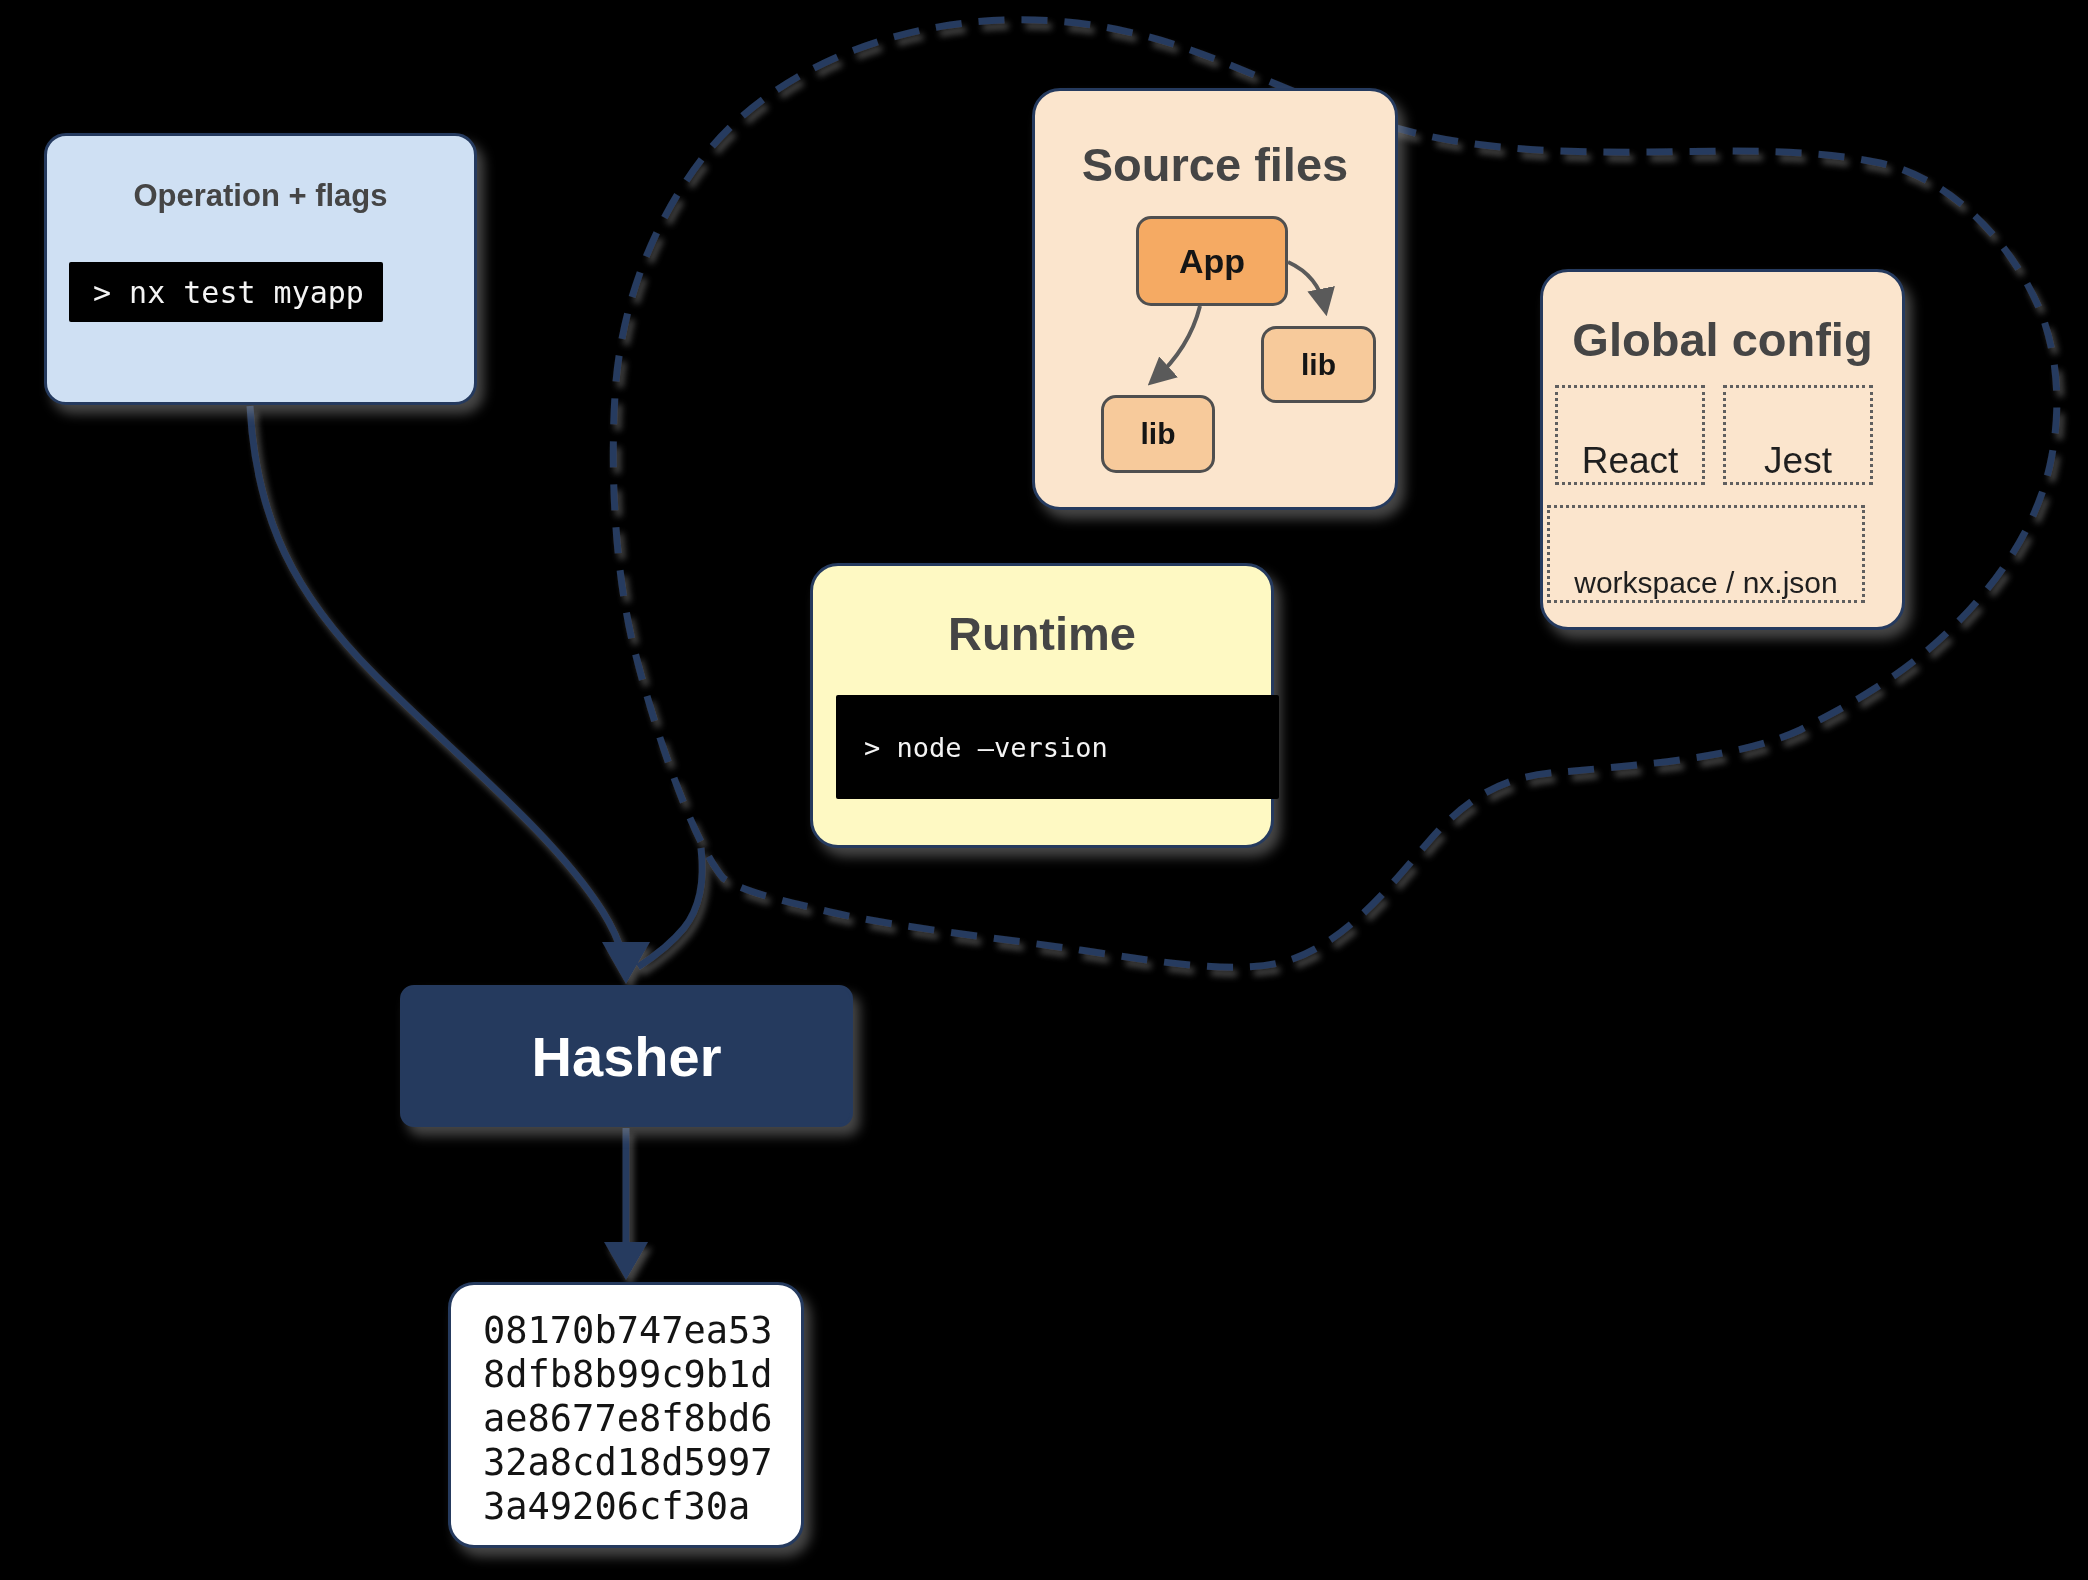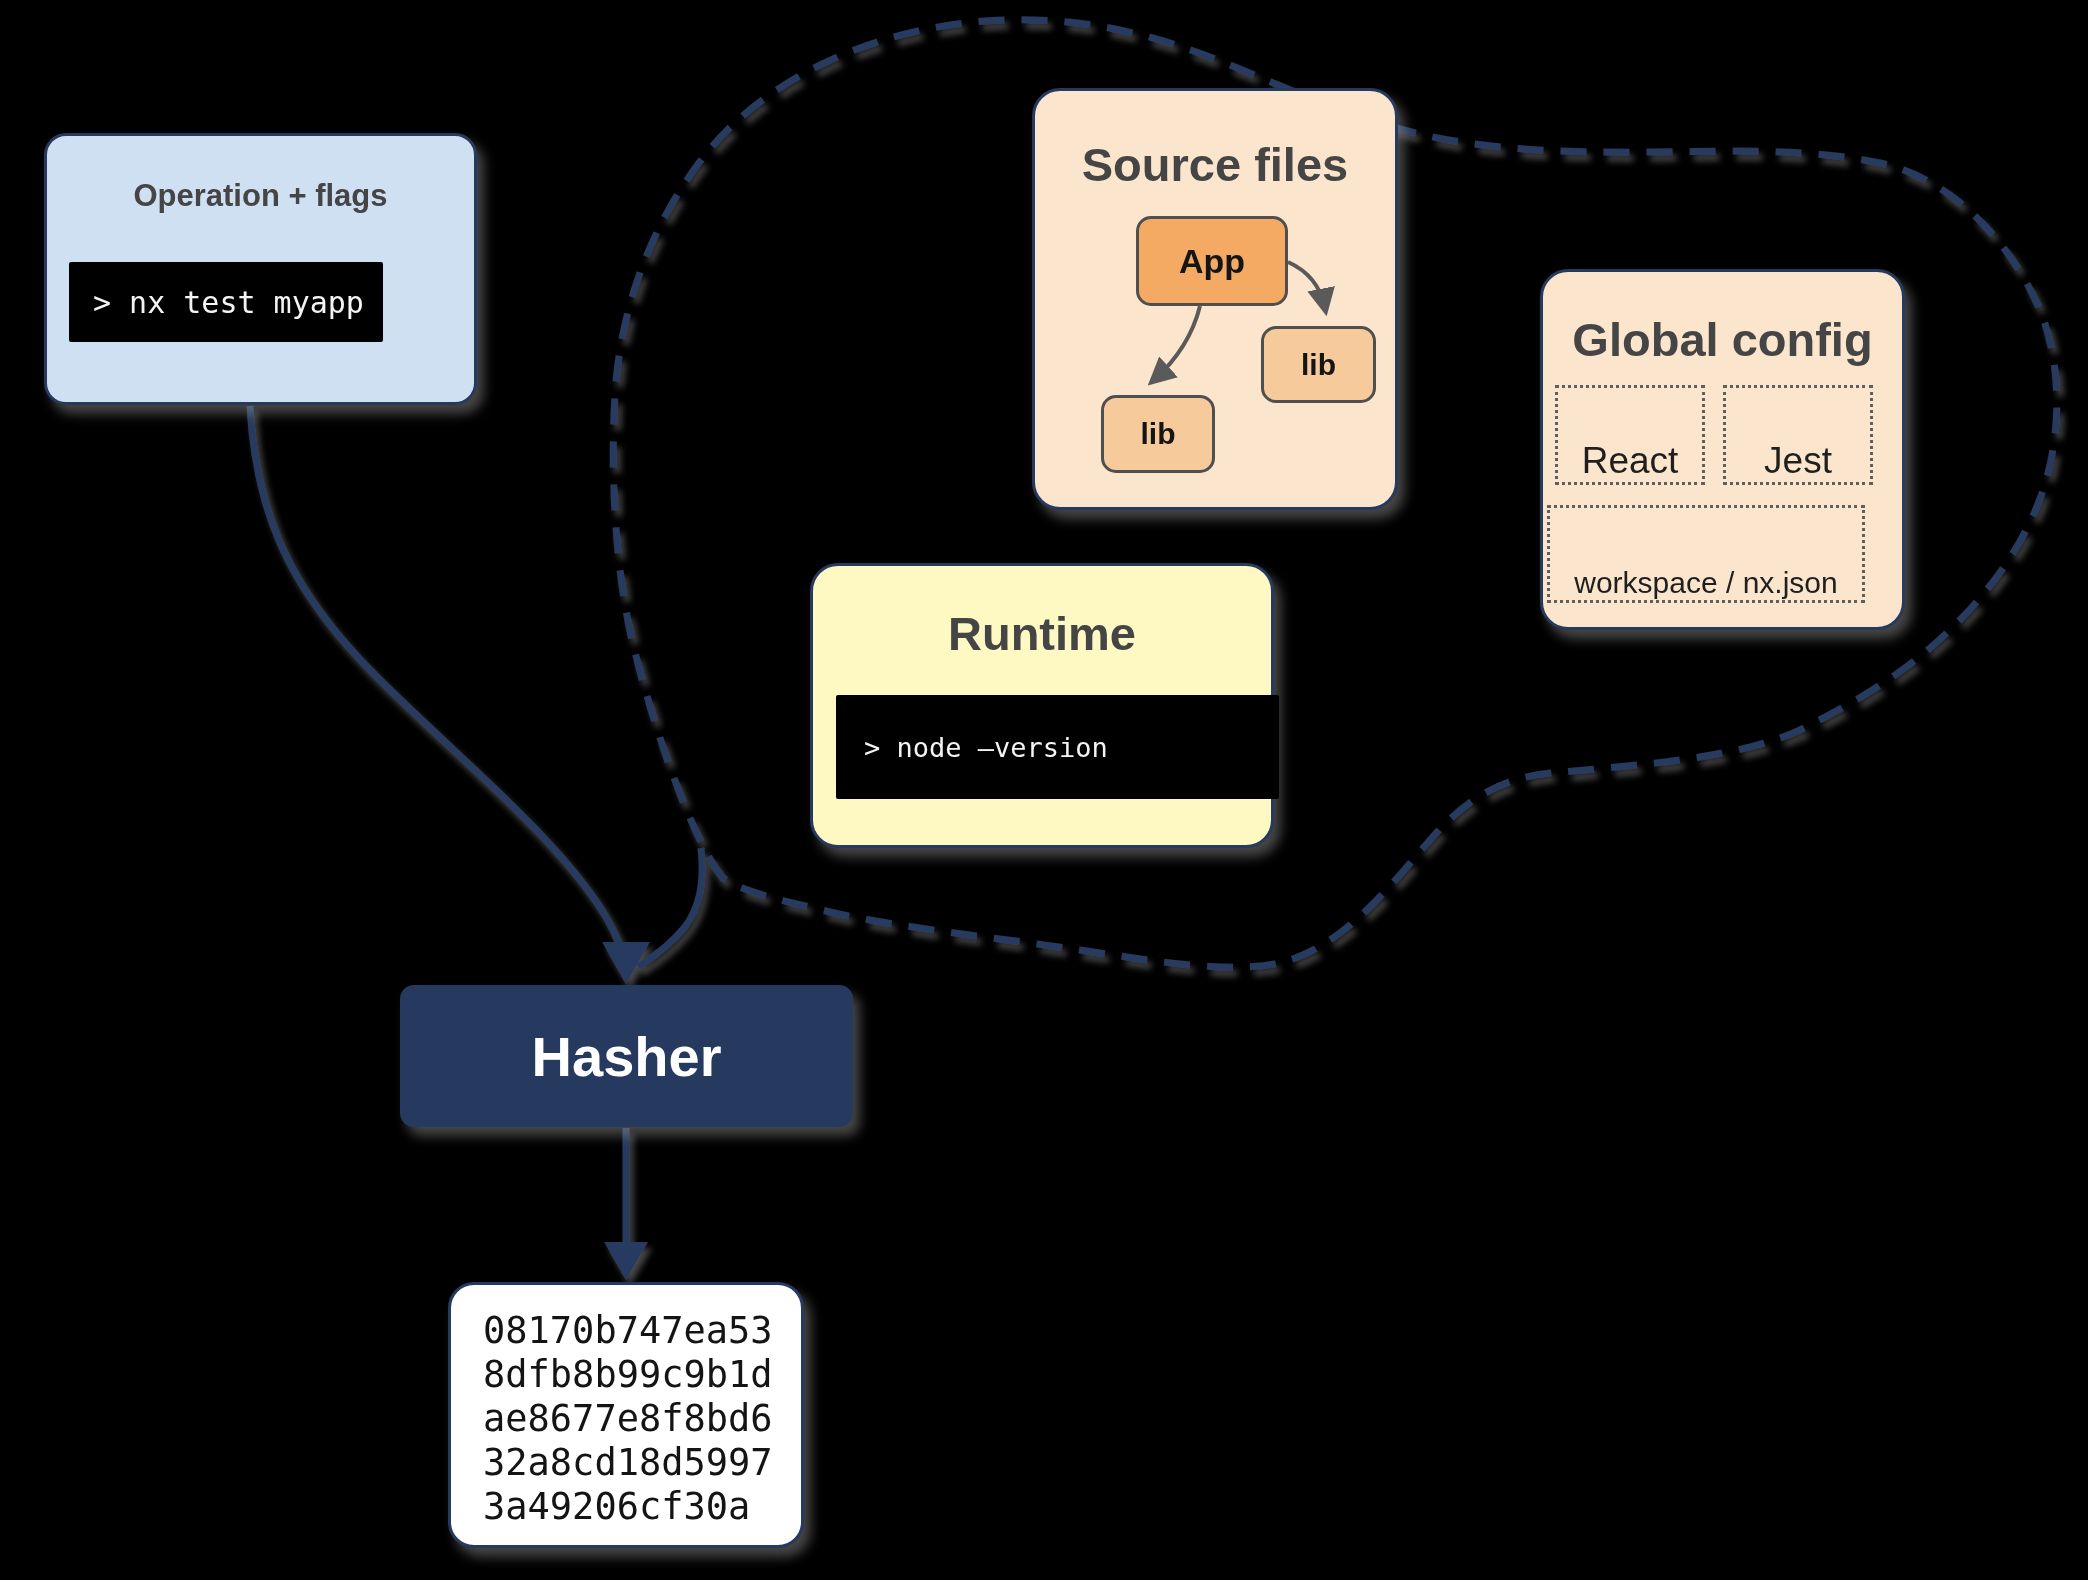--- a/index.html
+++ b/index.html
@@ -9,21 +9,21 @@
 
   .panel{position:absolute;border:3px solid #253a5e;box-sizing:border-box;
          box-shadow:7px 9px 12px rgba(155,155,155,0.45);}
   .panel-title{text-align:center;font-weight:bold;color:#454545;}
 
   
   .op-box{left:44px;top:133px;width:433px;height:272px;background:#cfe0f3;border-radius:22px;}
   .op-title{margin-top:42px;font-size:31px;}
   .terminal{position:absolute;background:#000;border-radius:2px;color:#f4f4f4;
             font-family:"DejaVu Sans Mono",monospace;display:flex;align-items:center;}
-  .op-terminal{left:22px;top:126px;width:290px;height:80px;font-size:30px;padding-left:24px;}
+  .op-terminal{left:22px;top:126px;width:290px;height:60px;font-size:30px;padding-left:24px;}
 
   
   .source-box{left:1032px;top:88px;width:366px;height:422px;background:#fbe5cd;border-radius:28px;}
   .source-title{margin-top:46px;font-size:47px;}
   .node{position:absolute;box-sizing:border-box;border:3.5px solid #4f4f4f;border-radius:15px;
         display:flex;align-items:center;justify-content:center;
         font-weight:bold;color:#151515;}
   .node-app{left:101px;top:125px;width:152px;height:90px;background:#f5aa63;font-size:34px;}
   .node-lib1{left:66px;top:304px;width:114px;height:78px;background:#f7ca9b;font-size:30px;}
   .node-lib2{left:226px;top:235px;width:115px;height:77px;background:#f7ca9b;font-size:30px;}

